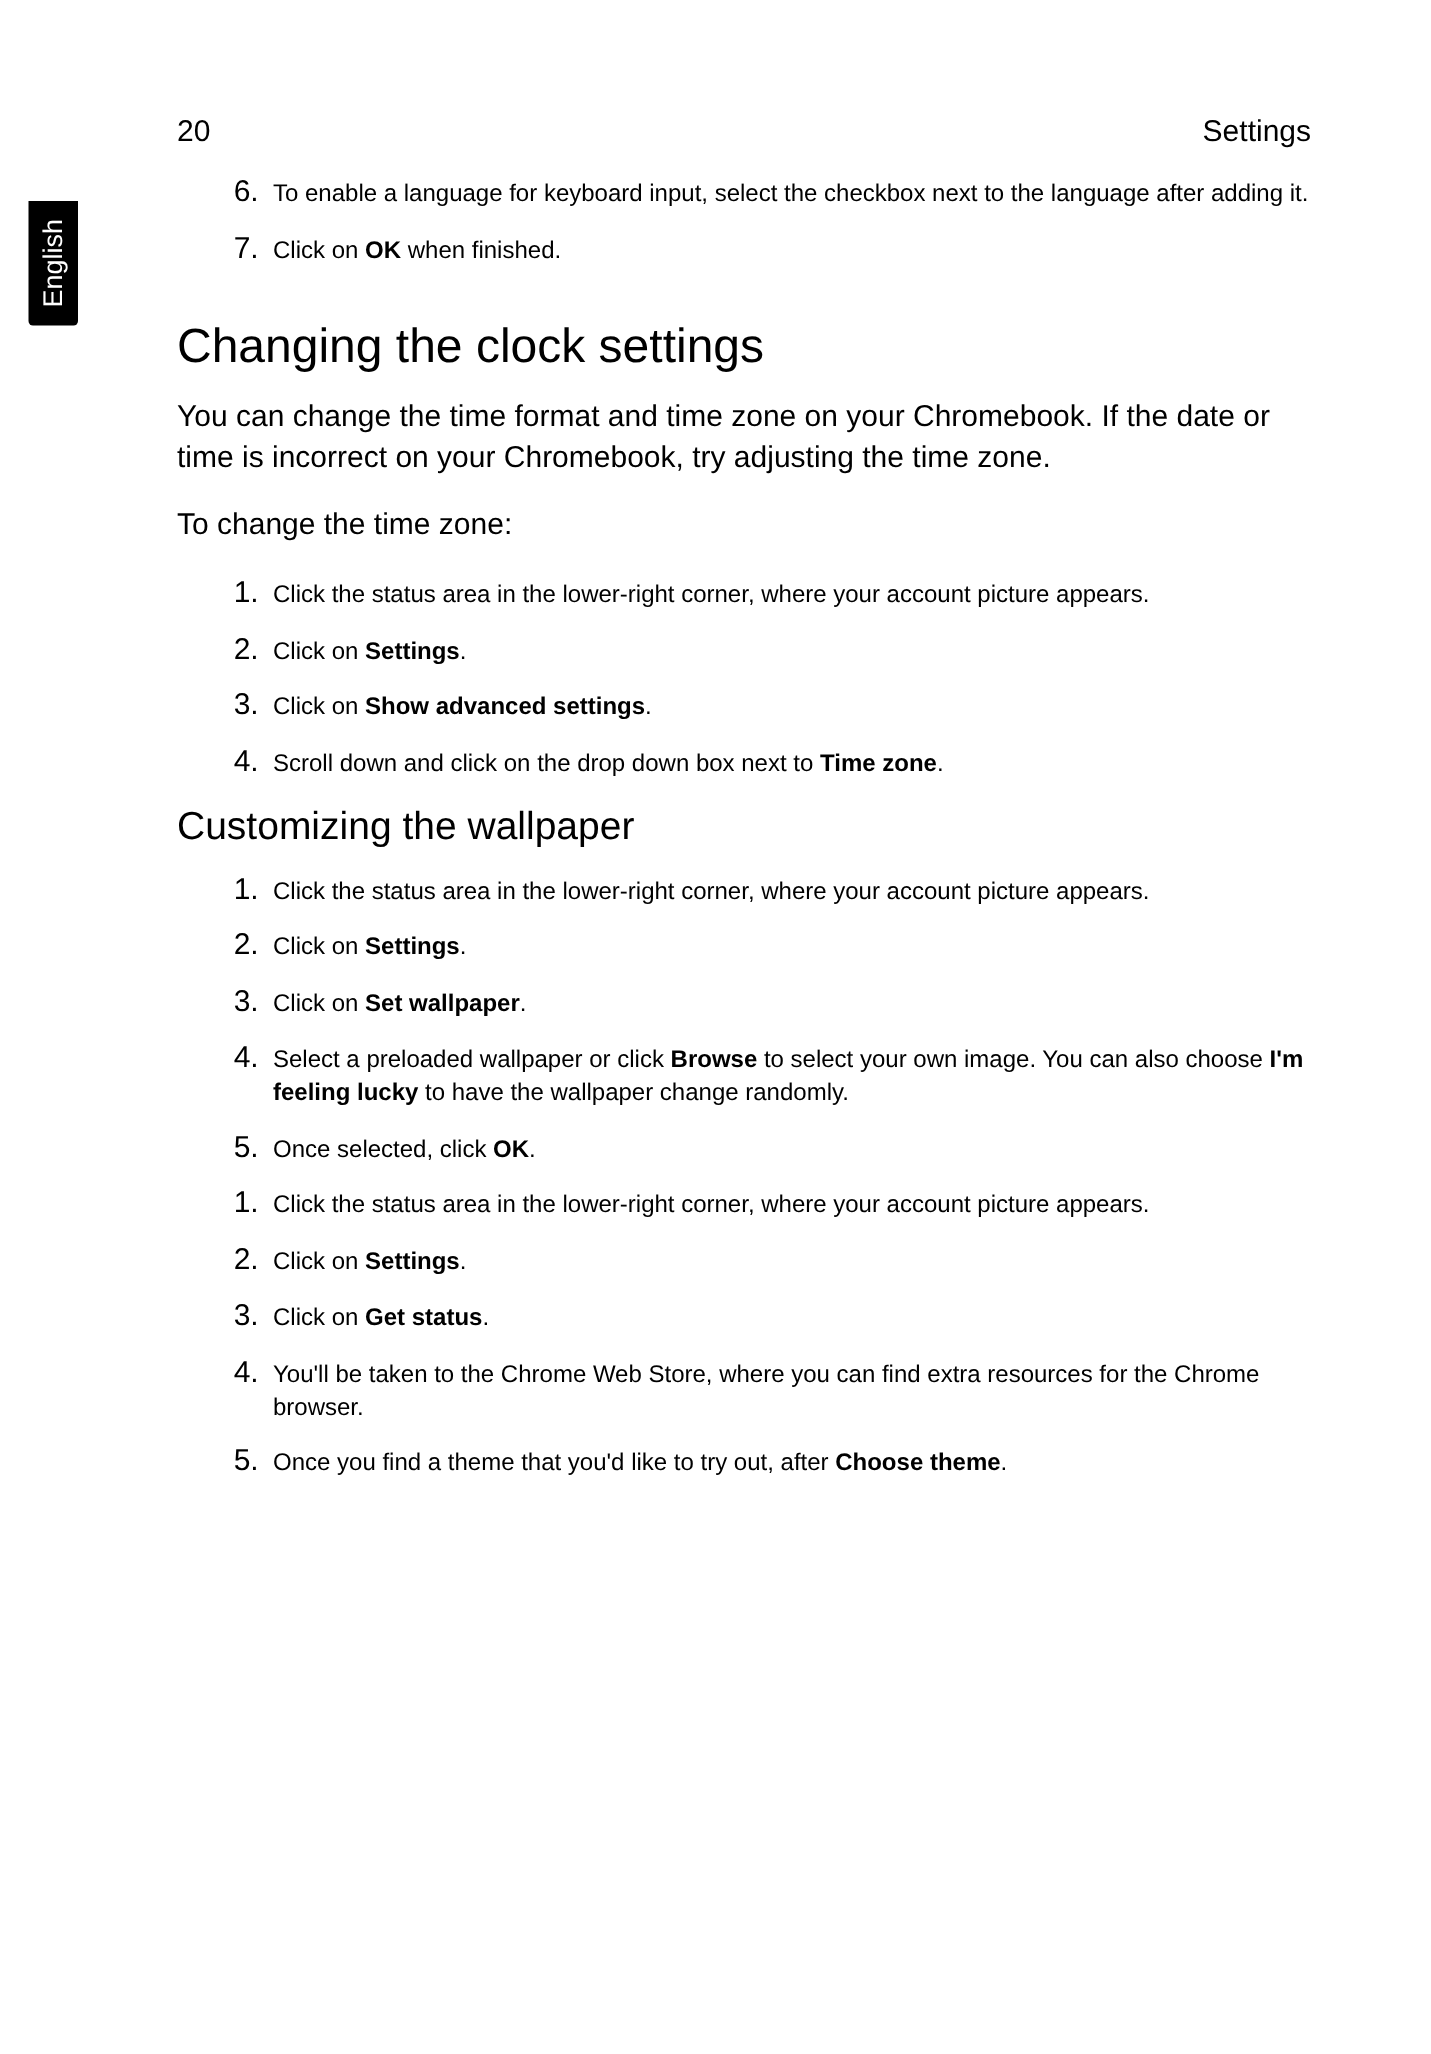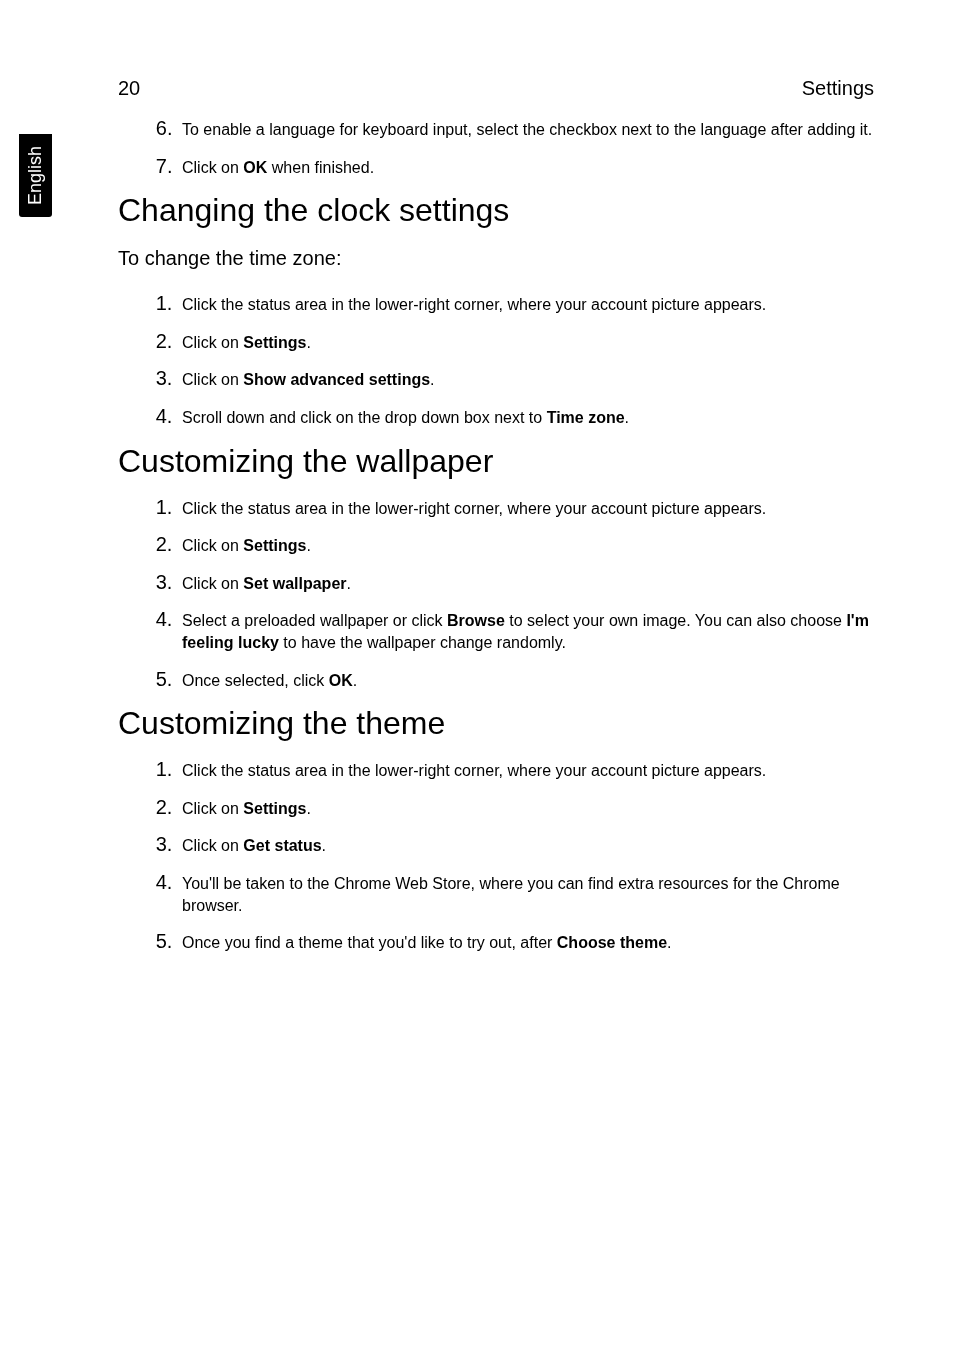--- a/index.html
+++ b/index.html
@@ -47,25 +47,25 @@
       line-height: 1.35;
       margin-bottom: 12px;
       padding-left: 4px;
     }
     ol li::marker {
       font-size: 20px;
     }
     h1 {
       font-size: 32px;
       font-weight: normal;
-      margin-top: 14px;
+      margin-top: 34px;
       margin-bottom: 16px;
     }
     h2 {
-      font-size: 32px;
+      font-size: 26px;
       font-weight: normal;
       margin-top: 14px;
       margin-bottom: 14px;
     }
     p.body-text {
       font-size: 20px;
       line-height: 1.35;
       margin-bottom: 18px;
     }
     .bold { font-weight: bold; margin-top: 44px; }
@@ -87,41 +87,41 @@
 
 <div class="content">
 
   <ol class="ol6">
     <li><span>To enable a language for keyboard input, select the checkbox next to the language after adding it.</span></li>
     <li><span>Click on </span><span class="bold">OK</span><span> when finished.</span></li>
   </ol>
 
   <h1>Changing the clock settings</h1>
 
+  <p class="body-text">You can change the time format and time zone on your Chromebook. If the date or time is incorrect on your Chromebook, try adjusting the time zone.</p>
   <p class="body-text">To change the time zone:</p>
 
   <ol>
     <li><span>Click the status area in the lower-right corner, where your account picture appears.</span></li>
     <li><span>Click on </span><span class="bold">Settings</span><span>.</span></li>
     <li><span>Click on </span><span class="bold">Show advanced settings</span><span>.</span></li>
     <li><span>Scroll down and click on the drop down box next to </span><span class="bold">Time zone</span><span>.</span></li>
   </ol>
 
 
   <h2>Customizing the wallpaper</h2>
 
   <ol>
     <li><span>Click the status area in the lower-right corner, where your account picture appears.</span></li>
     <li><span>Click on </span><span class="bold">Settings</span><span>.</span></li>
     <li><span>Click on </span><span class="bold">Set wallpaper</span><span>.</span></li>
     <li><span>Select a preloaded wallpaper or click </span><span class="bold">Browse</span><span> to select your own image. You can also choose </span><span class="bold">I'm feeling lucky</span><span> to have the wallpaper change randomly.</span></li>
     <li><span>Once selected, click </span><span class="bold">OK</span><span>.</span></li>
   </ol>
 
-  <h2>Customizing the theme</h2>
 
   <ol>
     <li><span>Click the status area in the lower-right corner, where your account picture appears.</span></li>
     <li><span>Click on </span><span class="bold">Settings</span><span>.</span></li>
     <li><span>Click on </span><span class="bold">Get status</span><span>.</span></li>
     <li><span>You'll be taken to the Chrome Web Store, where you can find extra resources for the Chrome browser.</span></li>
     <li><span>Once you find a theme that you'd like to try out, after </span><span class="bold">Choose theme</span><span>.</span></li>
   </ol>
 
 </div>

